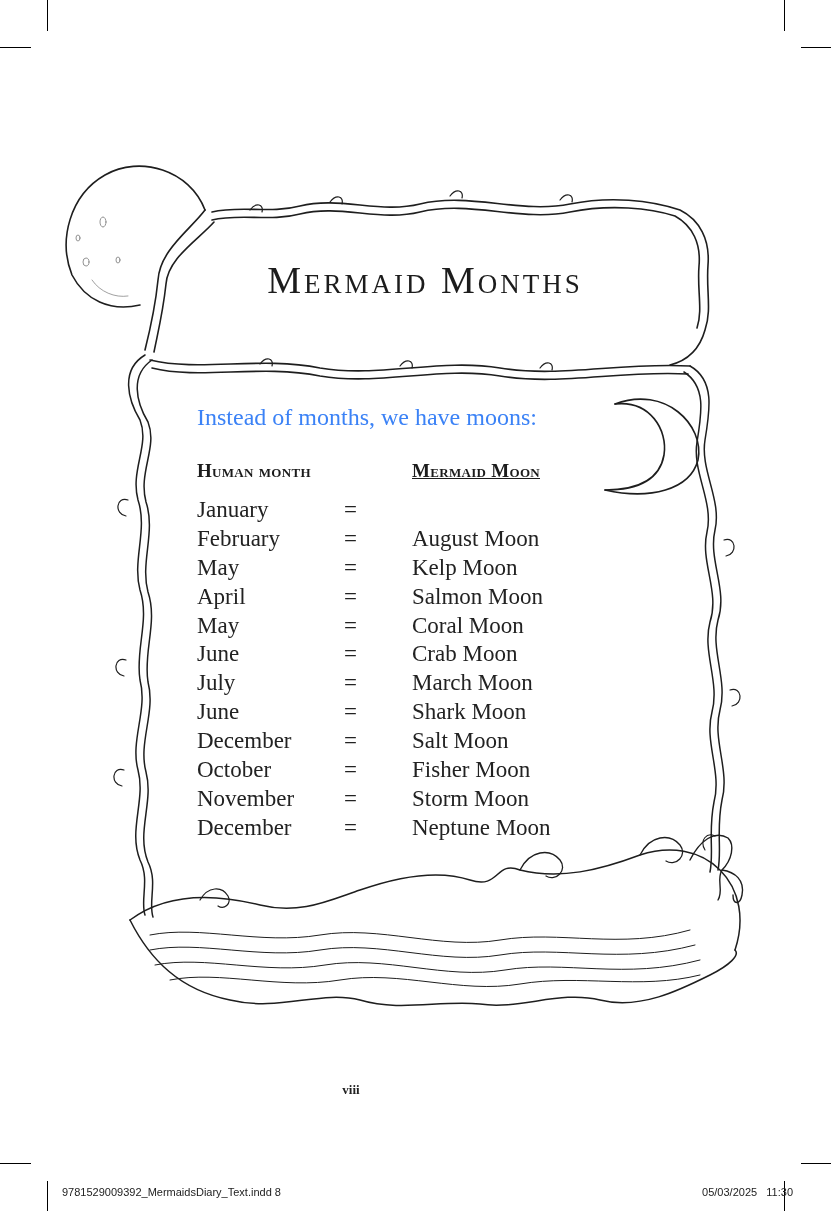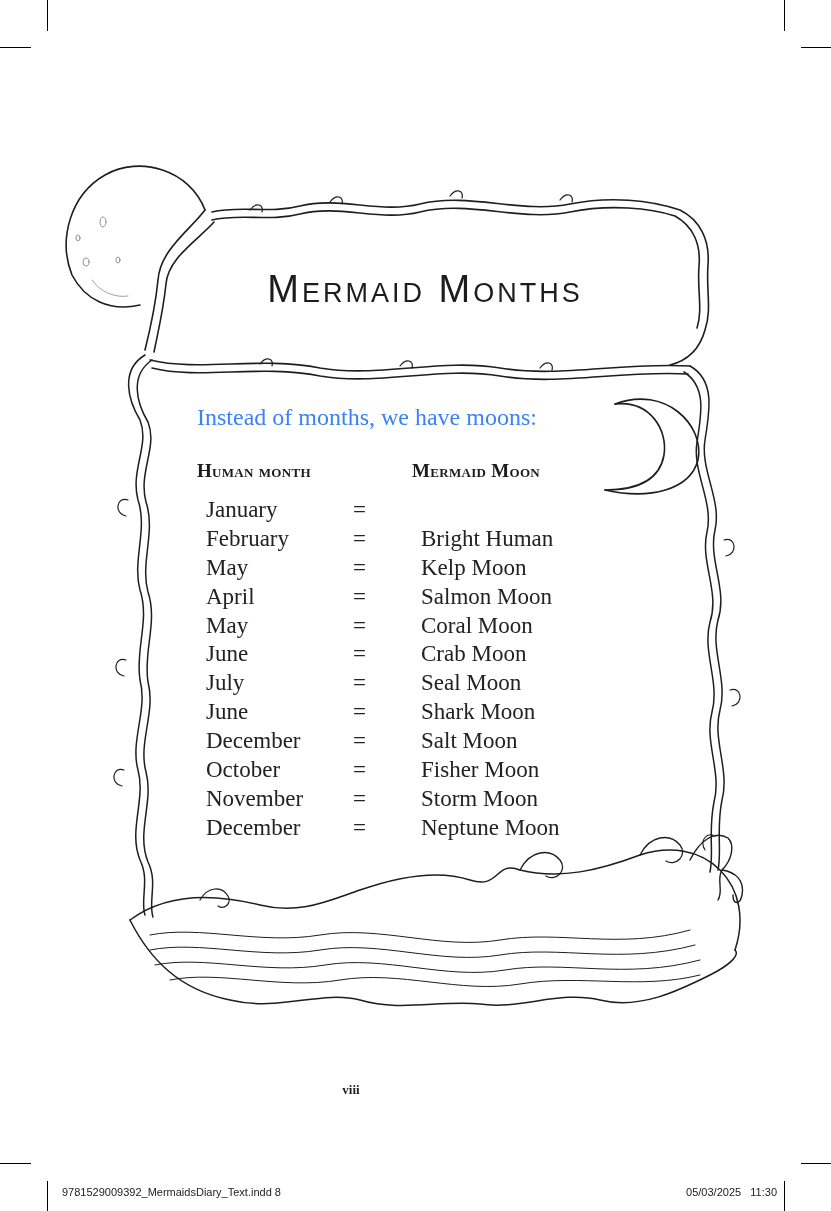--- a/index.html
+++ b/index.html
@@ -1,22 +1,22 @@
 <!DOCTYPE html>
 <html><head>
 <meta charset="utf-8">
 <style>
   html, body { margin: 0; padding: 0; background: #ffffff; }
   body { width: 831px; height: 1211px; position: relative; overflow: hidden; font-family: "DejaVu Serif", serif; color: #1a1a1a; }
   .crop { position: absolute; background: #000; }
   .art { position: absolute; left: 0; top: 0; width: 831px; height: 1211px; pointer-events: none; }
-  .title { position: absolute; left: 200px; top: 268px; width: 450px; text-align: center; font-family: Liberation Sans, sans-serif; font-size: 38px; letter-spacing: 3px; font-variant: small-caps; color: #1c1c1c; }
+  .title { position: absolute; left: 200px; top: 258px; width: 450px; text-align: center; font-family: Liberation Serif, serif; font-size: 38px; letter-spacing: 3px; font-variant: small-caps; color: #1c1c1c; }
   .intro { position: absolute; left: 197px; top: 404px; font-family: "Liberation Serif", serif; font-size: 24px; color: #3b82f6; }
   .hdr { position: absolute; top: 460px; font-family: "Liberation Serif", serif; font-weight: bold; font-size: 19px; font-variant: small-caps; color: #1c1c1c; letter-spacing: 0.3px; }
-  .rows { position: absolute; left: 197px; top: 496px; font-family: "Liberation Serif", serif; font-size: 23px; color: #222; margin-left: 9px; }
+  .rows { position: absolute; left: 197px; top: 496px; font-family: "Liberation Serif", serif; font-size: 23px; color: #222; }
   .row { height: 28.9px; line-height: 28.9px; position: relative; width: 400px; }
   .row .m { position: absolute; left: 0; }
   .row .eq { position: absolute; left: 147px; }
   .row .n { position: absolute; left: 215px; white-space: nowrap; }
   .folio { position: absolute; left: 0; width: 702px; top: 1082px; text-align: center; font-family: "Liberation Serif", serif; font-weight: bold; font-size: 13px; color: #222; }
   .slug { position: absolute; top: 1186px; font-family: "Liberation Sans", sans-serif; font-size: 11px; color: #222; }
 </style>
 </head>
 <body>
 
@@ -88,31 +88,31 @@
 </svg>
 
 <div class="title">
   <span>Mermaid</span>
   <span>Months</span>
 </div>
 
 <div class="intro">Instead of months, we have moons:</div>
 
 <div class="hdr" style="left:197px;">Human month</div>
-<div class="hdr" style="left:412px;">Mermaid Moon</div>
+<div class="hdr" style="left:412px;text-decoration:underline;">Mermaid Moon</div>
 
 <div class="rows">
   <div class="row">
       <span class="m">January</span>
       <span class="eq">=</span>
     </div>
   <div class="row">
       <span class="m">February</span>
       <span class="eq">=</span>
-      <span class="n">Bright Human</span>
+      <span class="n">August Moon</span>
     </div>
   <div class="row">
       <span class="m">May</span>
       <span class="eq">=</span>
       <span class="n">Kelp Moon</span>
     </div>
   <div class="row">
       <span class="m">April</span>
       <span class="eq">=</span>
       <span class="n">Salmon Moon</span>
@@ -123,21 +123,21 @@
       <span class="n">Coral Moon</span>
     </div>
   <div class="row">
       <span class="m">June</span>
       <span class="eq">=</span>
       <span class="n">Crab Moon</span>
     </div>
   <div class="row">
       <span class="m">July</span>
       <span class="eq">=</span>
-      <span class="n">Seal Moon</span>
+      <span class="n">March Moon</span>
     </div>
   <div class="row">
       <span class="m">June</span>
       <span class="eq">=</span>
       <span class="n">Shark Moon</span>
     </div>
   <div class="row">
       <span class="m">December</span>
       <span class="eq">=</span>
       <span class="n">Salt Moon</span>
@@ -155,13 +155,13 @@
   <div class="row">
       <span class="m">December</span>
       <span class="eq">=</span>
       <span class="n">Neptune Moon</span>
     </div>
 </div>
 
 <div class="folio">viii</div>
 
 <div class="slug" style="left:62px;">9781529009392_MermaidsDiary_Text.indd   8</div>
-<div class="slug" style="right:54px; white-space:pre;padding-left:35px;">05/03/2025   11:30</div>
+<div class="slug" style="right:38px; white-space:pre;padding-left:35px;">05/03/2025   11:30</div>
 
 </body></html>

